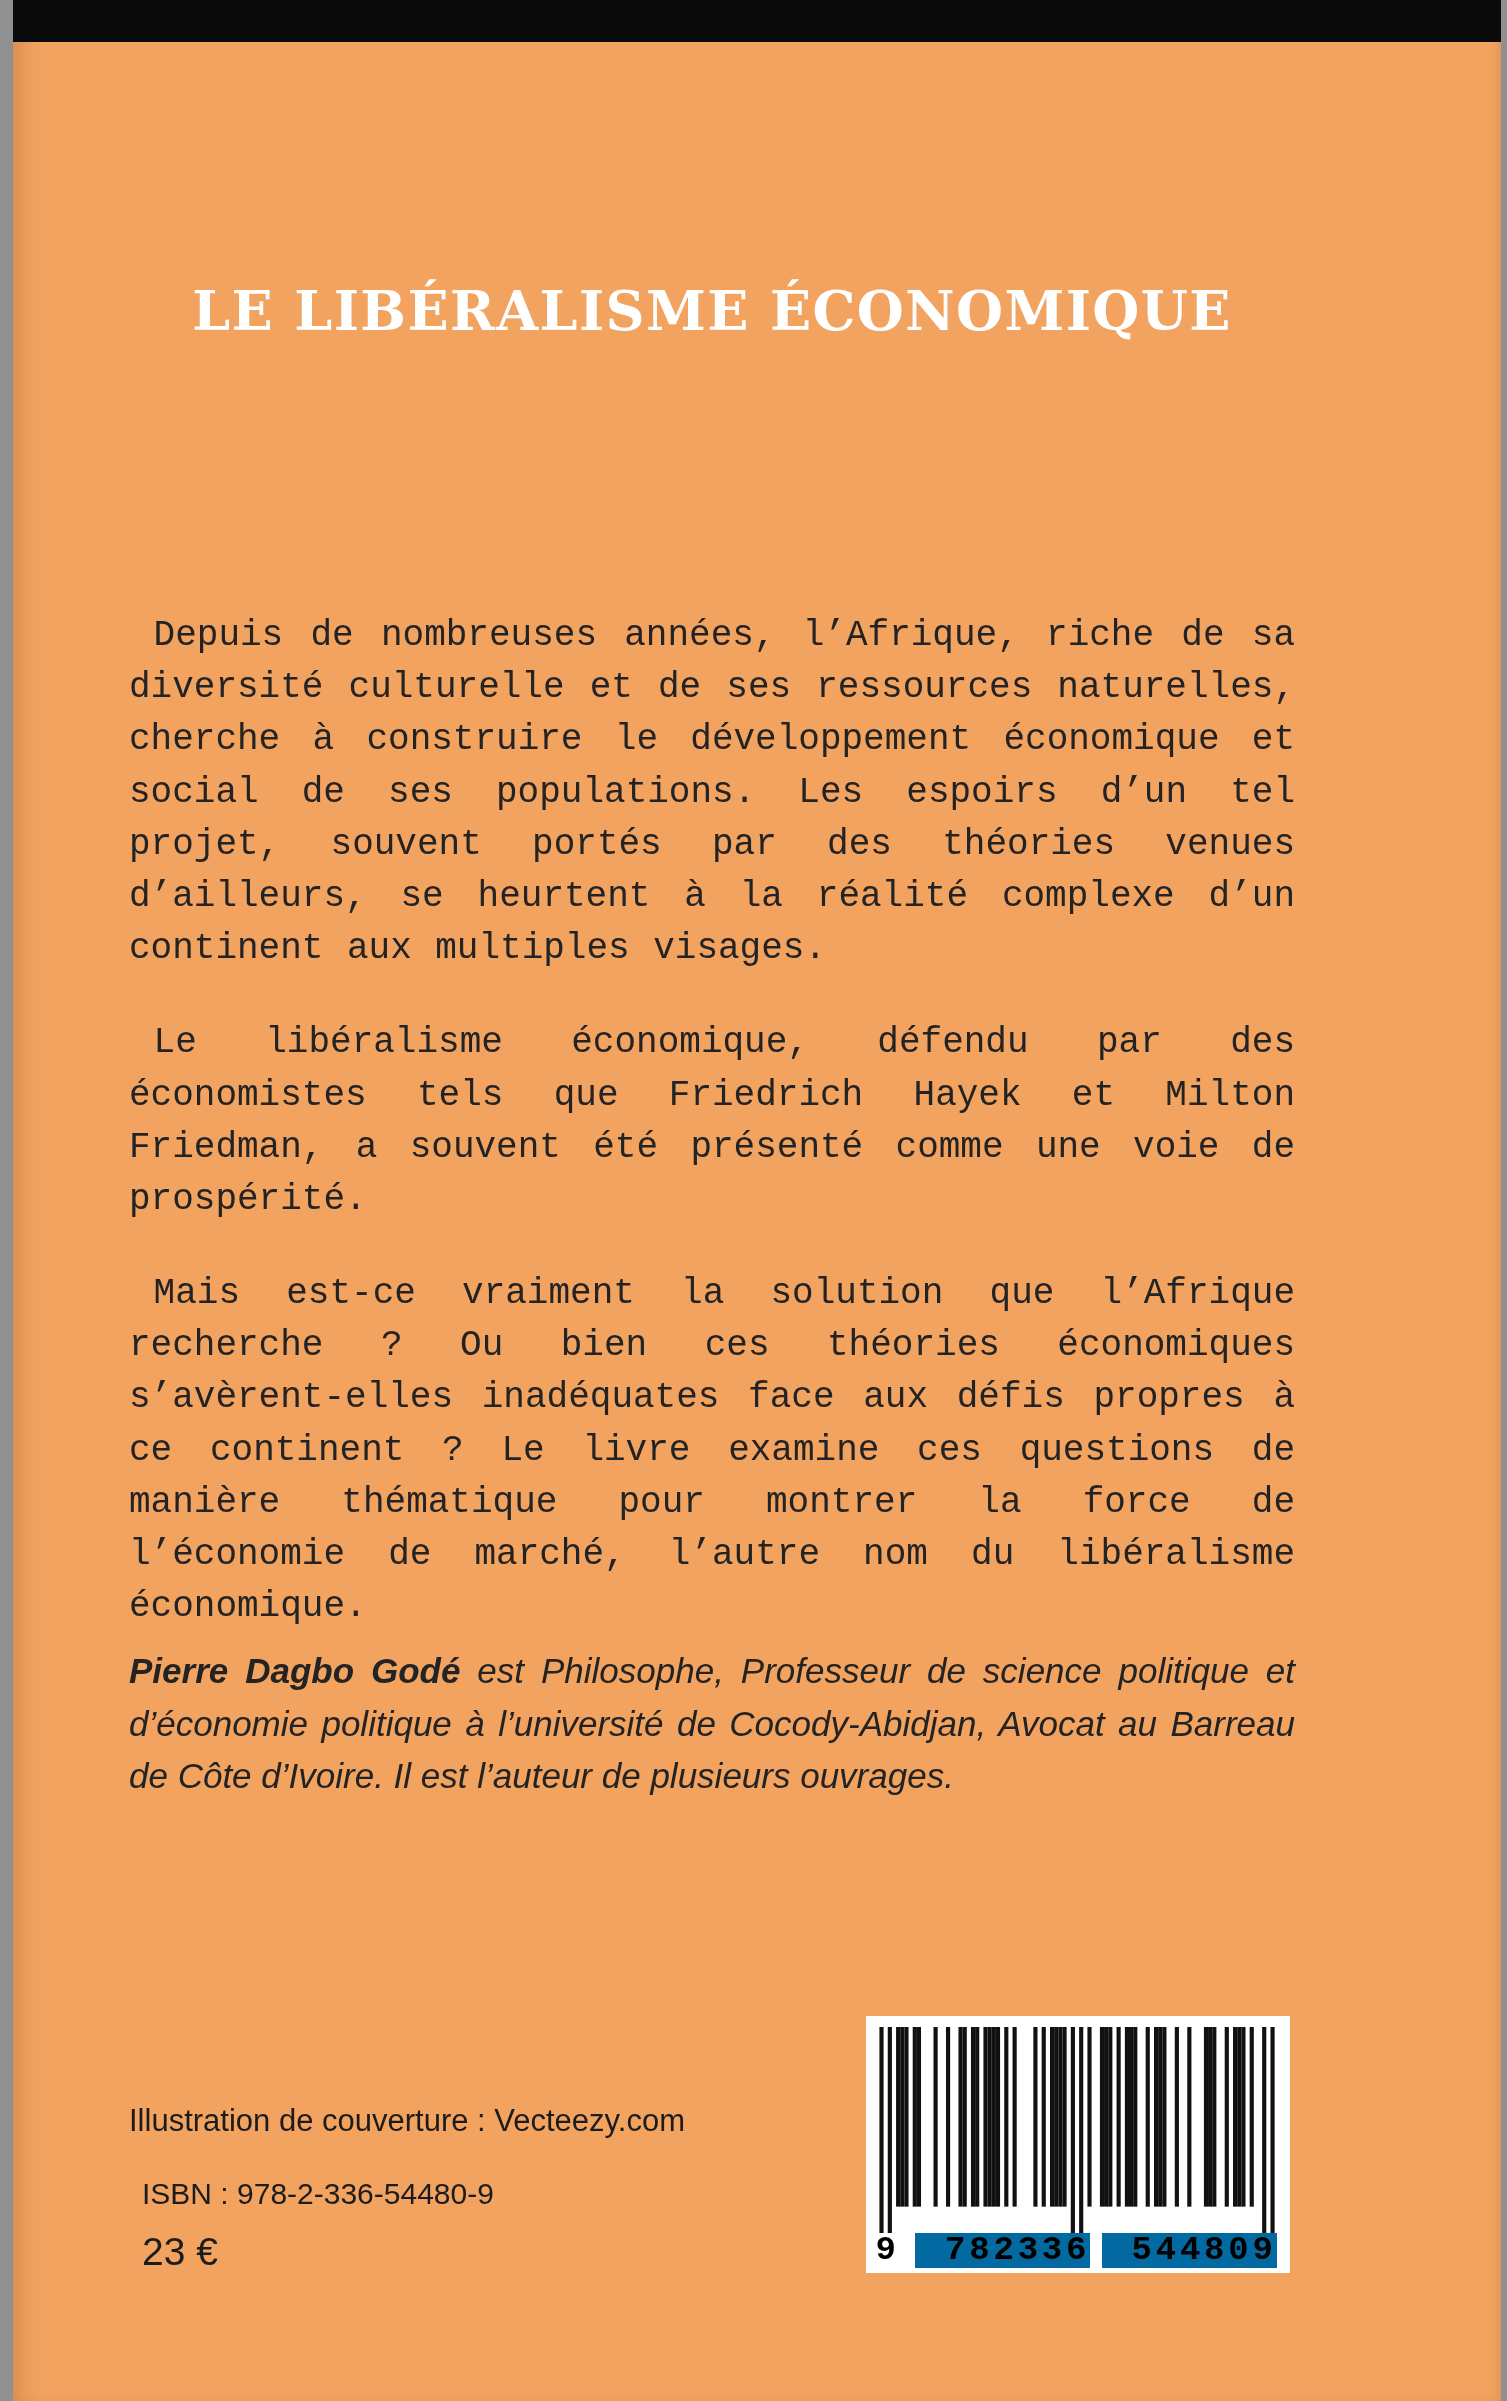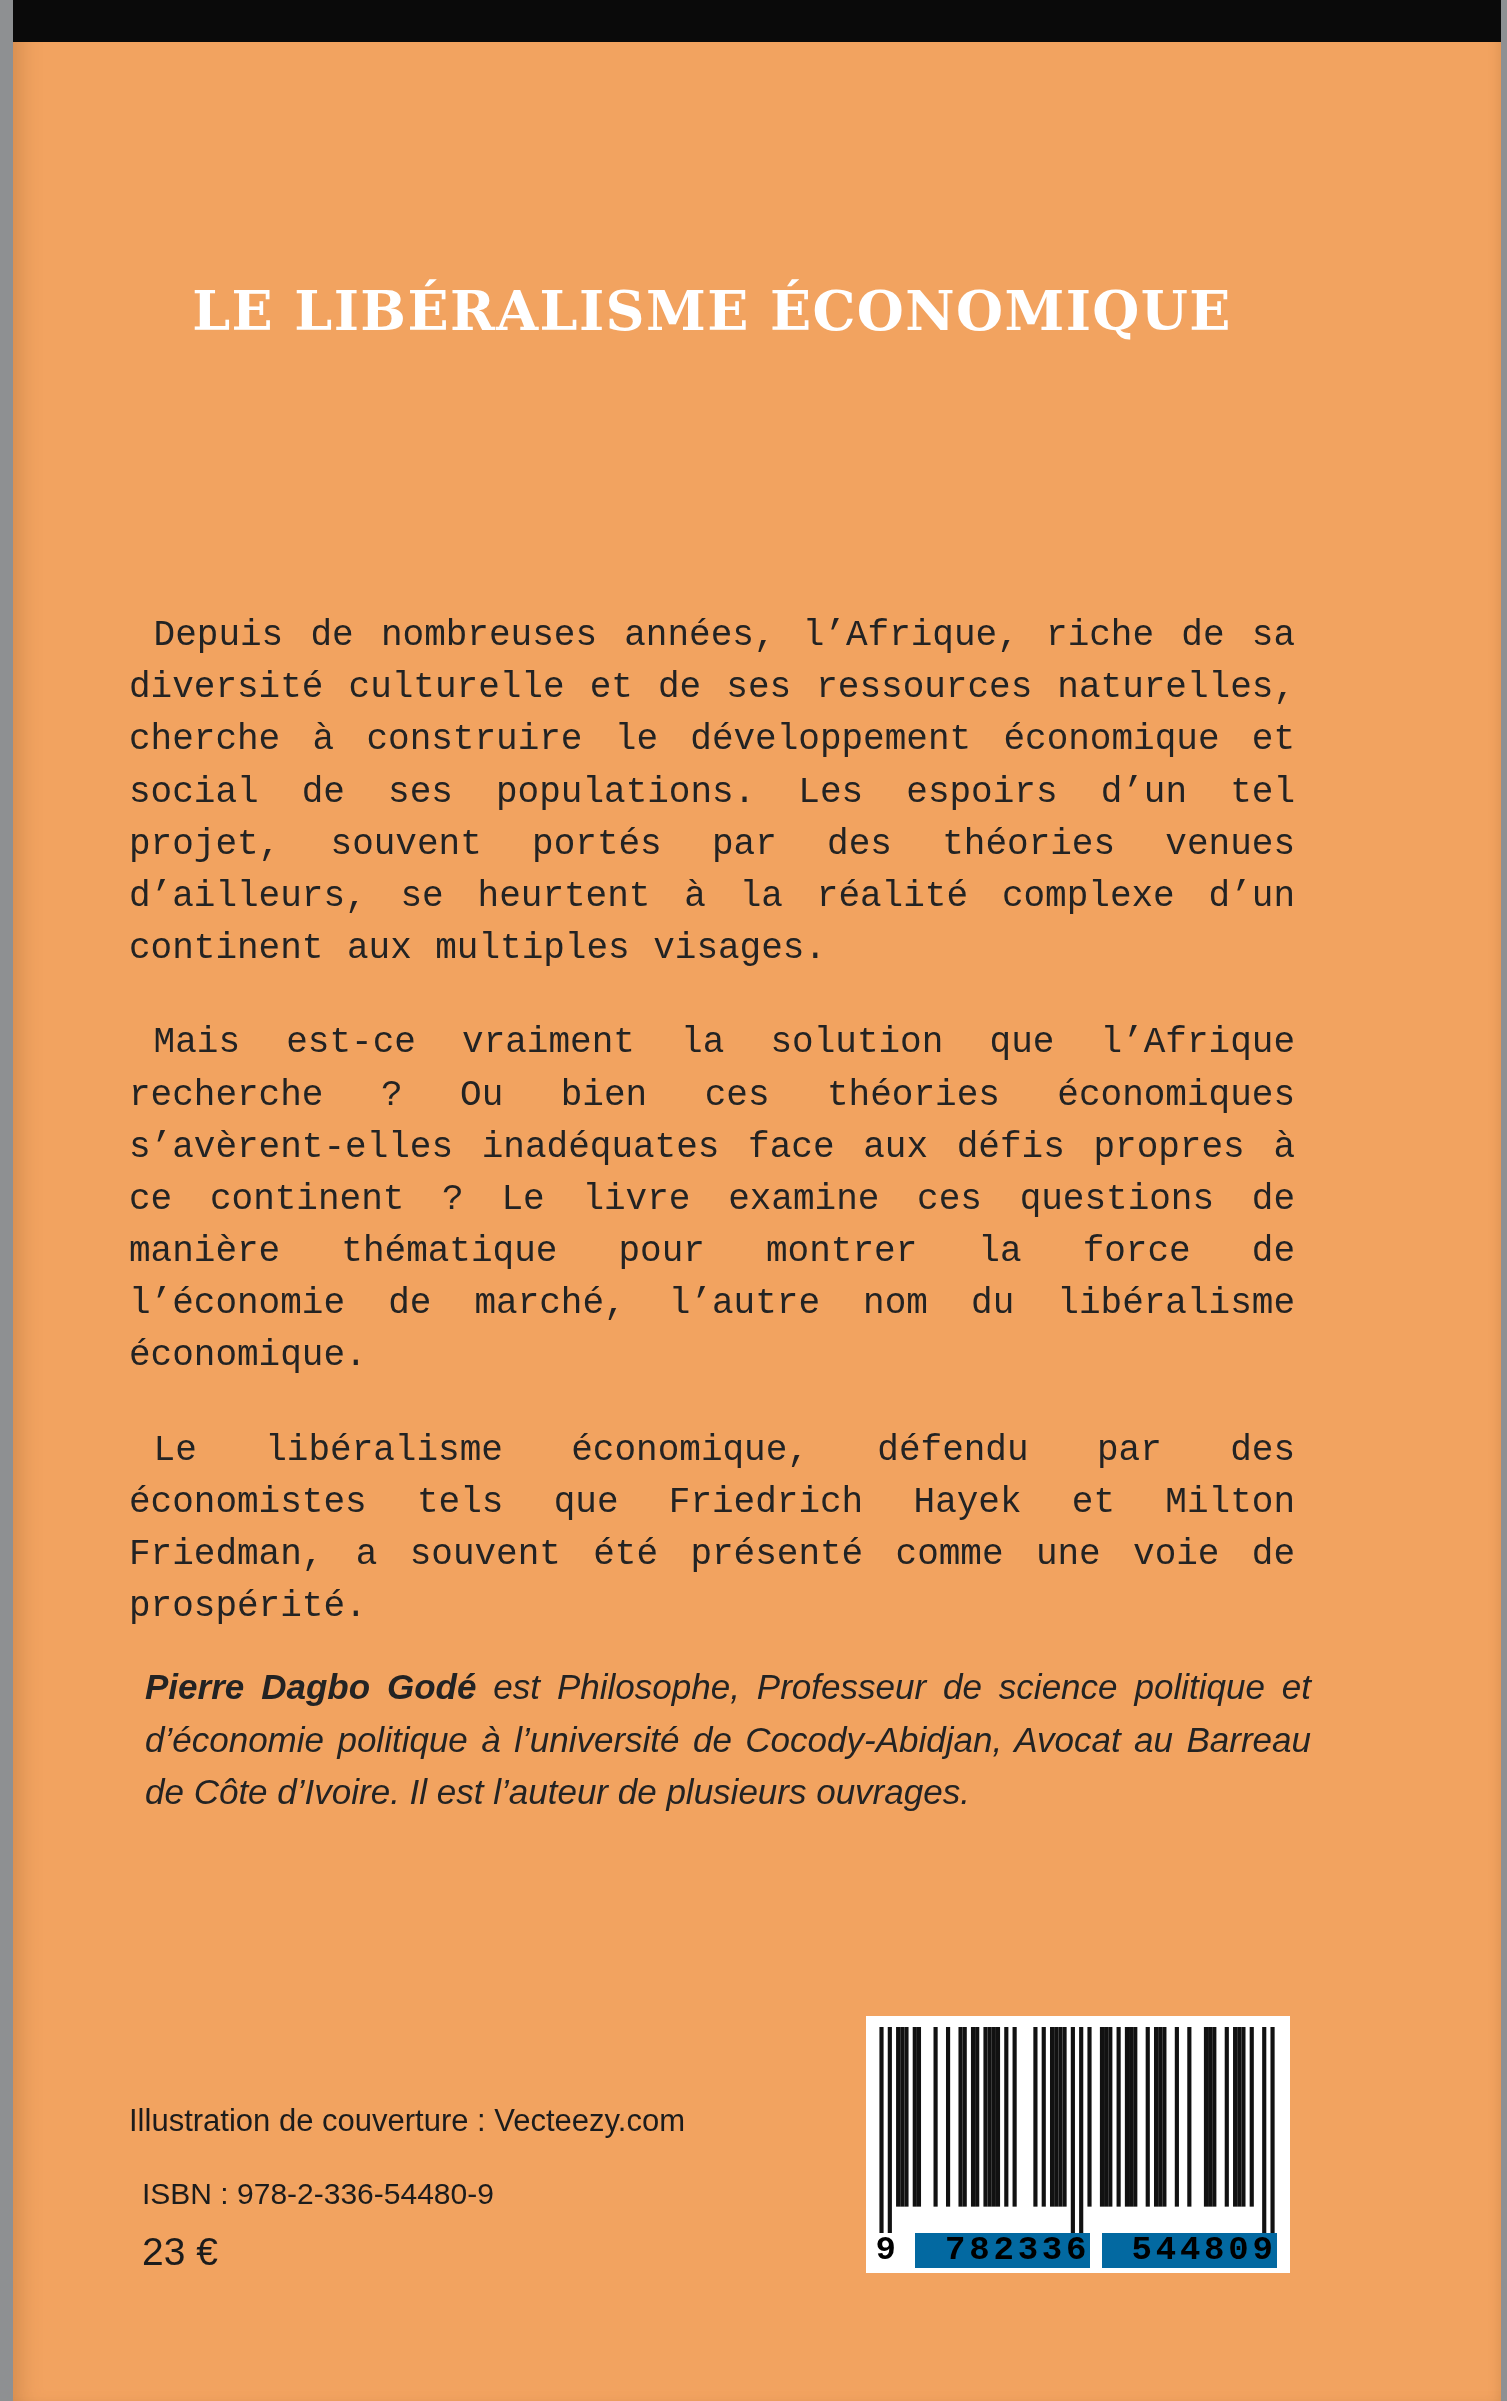--- a/index.html
+++ b/index.html
@@ -20,21 +20,21 @@
     text-align:center;color:#ffffff;
     font-family:"DejaVu Serif",serif;font-weight:700;
     font-size:54px;line-height:1.4;letter-spacing:1.4px;
   }
   .body-text{
     position:absolute;left:129px;width:1166px;top:610px;
     color:#232323;font-size:36px;line-height:1.45;text-align:justify;font-family:Liberation Mono, monospace;
   }
   .body-text p{margin:0 0 42px 0;text-indent:24.6px;word-spacing:1.9px;}
   .bio{
-    position:absolute;left:129px;width:1166px;top:1645px;margin:16px;
+    position:absolute;left:129px;width:1166px;top:1645px;margin:0;
     color:#232323;font-size:35px;line-height:1.5;font-style:italic;text-align:justify;
   }
   .bio strong{font-weight:700;}
   .credits{position:absolute;left:129px;top:2103px;font-size:31px;color:#1c1c1c;}
   .isbn{position:absolute;left:142px;top:2177px;font-size:30px;color:#1c1c1c;}
   .price{position:absolute;left:142px;top:2230px;font-size:39px;color:#1c1c1c;}
   .barcode-box{
     position:absolute;left:866px;top:2016px;width:424px;height:257px;
     background:#ffffff;
   }
@@ -52,22 +52,22 @@
 <body>
 
 <div class="page">
   <div class="cover"></div>
   <div class="top-bar"></div>
 
   <h1 class="title"><span>LE LIBÉRALISME ÉCONOMIQUE</span><br></h1>
 
   <div class="body-text">
     <p>Depuis de nombreuses années, l’Afrique, riche de sa diversité culturelle et de ses ressources naturelles, cherche à construire le développement économique et social de ses populations. Les espoirs d’un tel projet, souvent portés par des théories venues d’ailleurs, se heurtent à la réalité complexe d’un continent aux multiples visages.</p>
+    <p>Le libéralisme économique, défendu par des économistes tels que Friedrich Hayek et Milton Friedman, a souvent été présenté comme une voie de prospérité.</p>
     <p>Mais est-ce vraiment la solution que l’Afrique recherche ? Ou bien ces théories économiques s’avèrent-elles inadéquates face aux défis propres à ce continent ? Le livre examine ces questions de manière thématique pour montrer la force de l’économie de marché, l’autre nom du libéralisme économique.</p>
-    <p>Le libéralisme économique, défendu par des économistes tels que Friedrich Hayek et Milton Friedman, a souvent été présenté comme une voie de prospérité.</p>
   </div>
 
   <p class="bio"><strong>Pierre Dagbo Godé</strong><span> est Philosophe, Professeur de science politique et d’économie politique à l’université de Cocody-Abidjan, Avocat au Barreau de Côte d’Ivoire. Il est l’auteur de plusieurs ouvrages.</span></p>
 
   <div class="credits">Illustration de couverture : Vecteezy.com</div>
   <div class="isbn">ISBN : 978-2-336-54480-9</div>
   <div class="price">23 €</div>
 
   <div class="barcode-box">
     <div class="bars"><svg width="397" height="208" xmlns="http://www.w3.org/2000/svg" viewBox="0 0 419 220">

